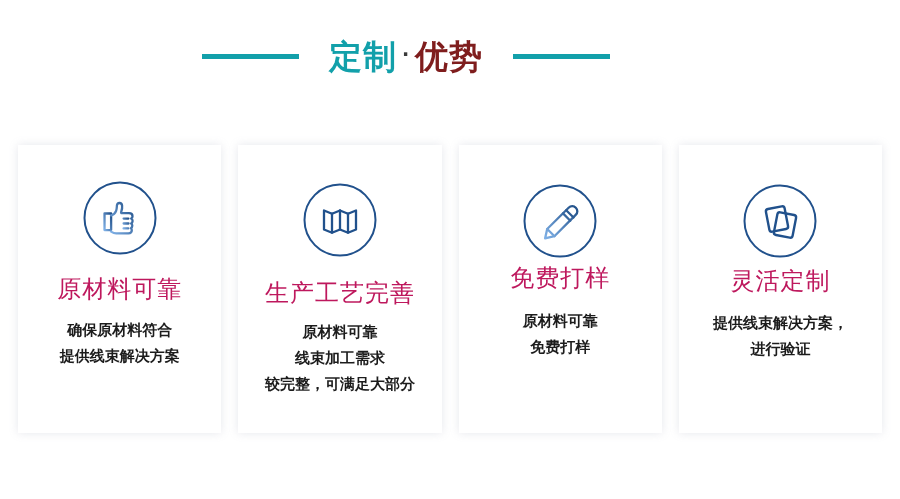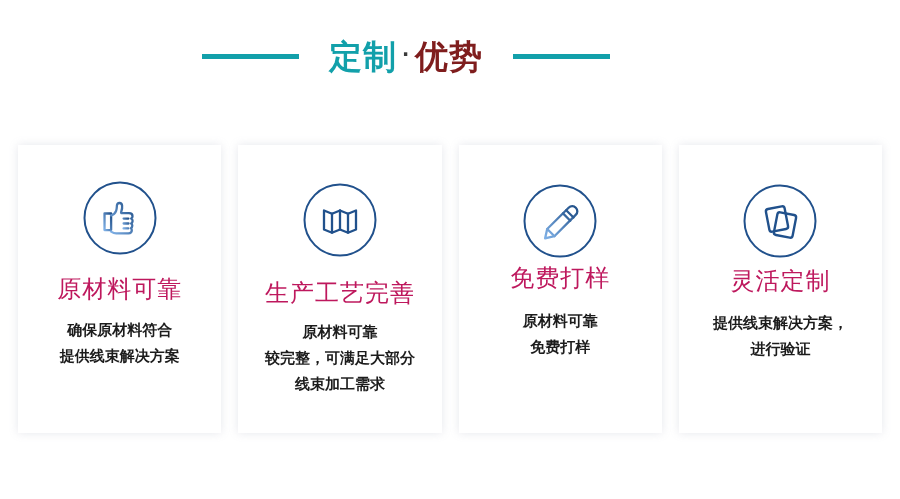--- a/index.html
+++ b/index.html
@@ -164,22 +164,22 @@
         <circle cx="38" cy="38" r="35.5" fill="none" stroke="#21518c" stroke-width="2"></circle>
         <g fill="none" stroke="#21518c" stroke-width="2.3" stroke-linejoin="round" stroke-linecap="round">
           <path d="M22 28.5l8 3.2 8-3.2 8 3.2 8-3.2v19l-8 3.2-8-3.2-8 3.2-8-3.2z"></path>
           <path d="M30 31.7v19M38 28.5v19M46 31.7v19"></path>
         </g>
       </svg>
     </div>
     <div class="card-title">生产工艺完善</div>
     <div class="card-desc">
       <div>原材料可靠</div>
+      <div>线束加工需求</div>
       <div>较完整，可满足大部分</div>
-      <div>线束加工需求</div>
     </div>
   </div>
 
   <div class="card card-3">
     <div class="icon-wrap">
       <svg width="76" height="76" viewBox="0 0 76 76" aria-hidden="true">
         <defs>
           <linearGradient id="g3" x1="0" y1="1" x2="1" y2="0">
             <stop offset="0" stop-color="#7fb0e6"></stop>
             <stop offset="1" stop-color="#1f4e87"></stop>

